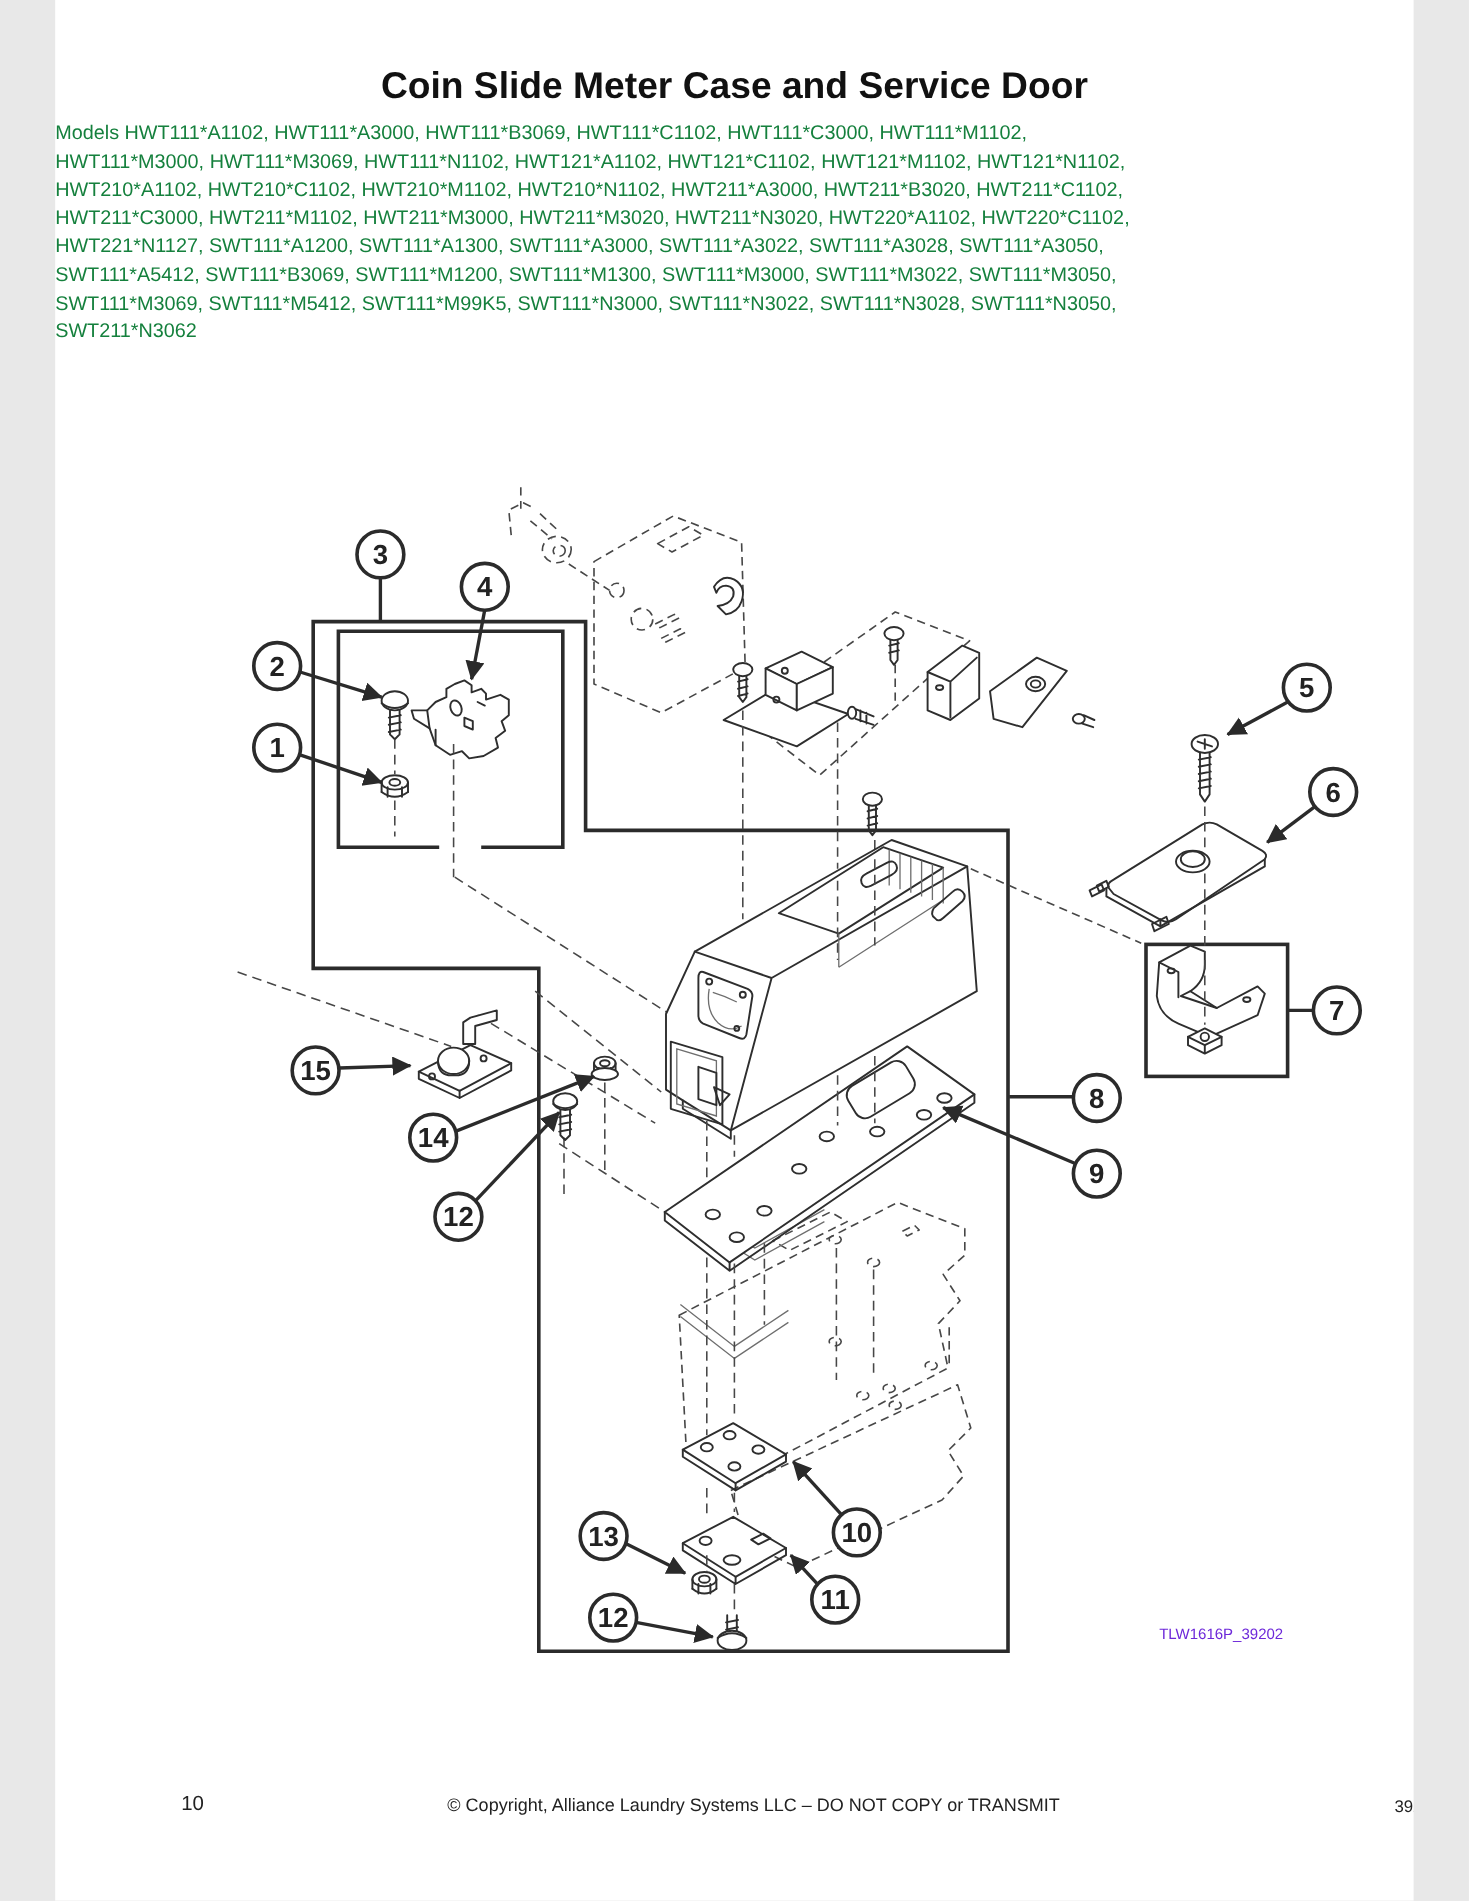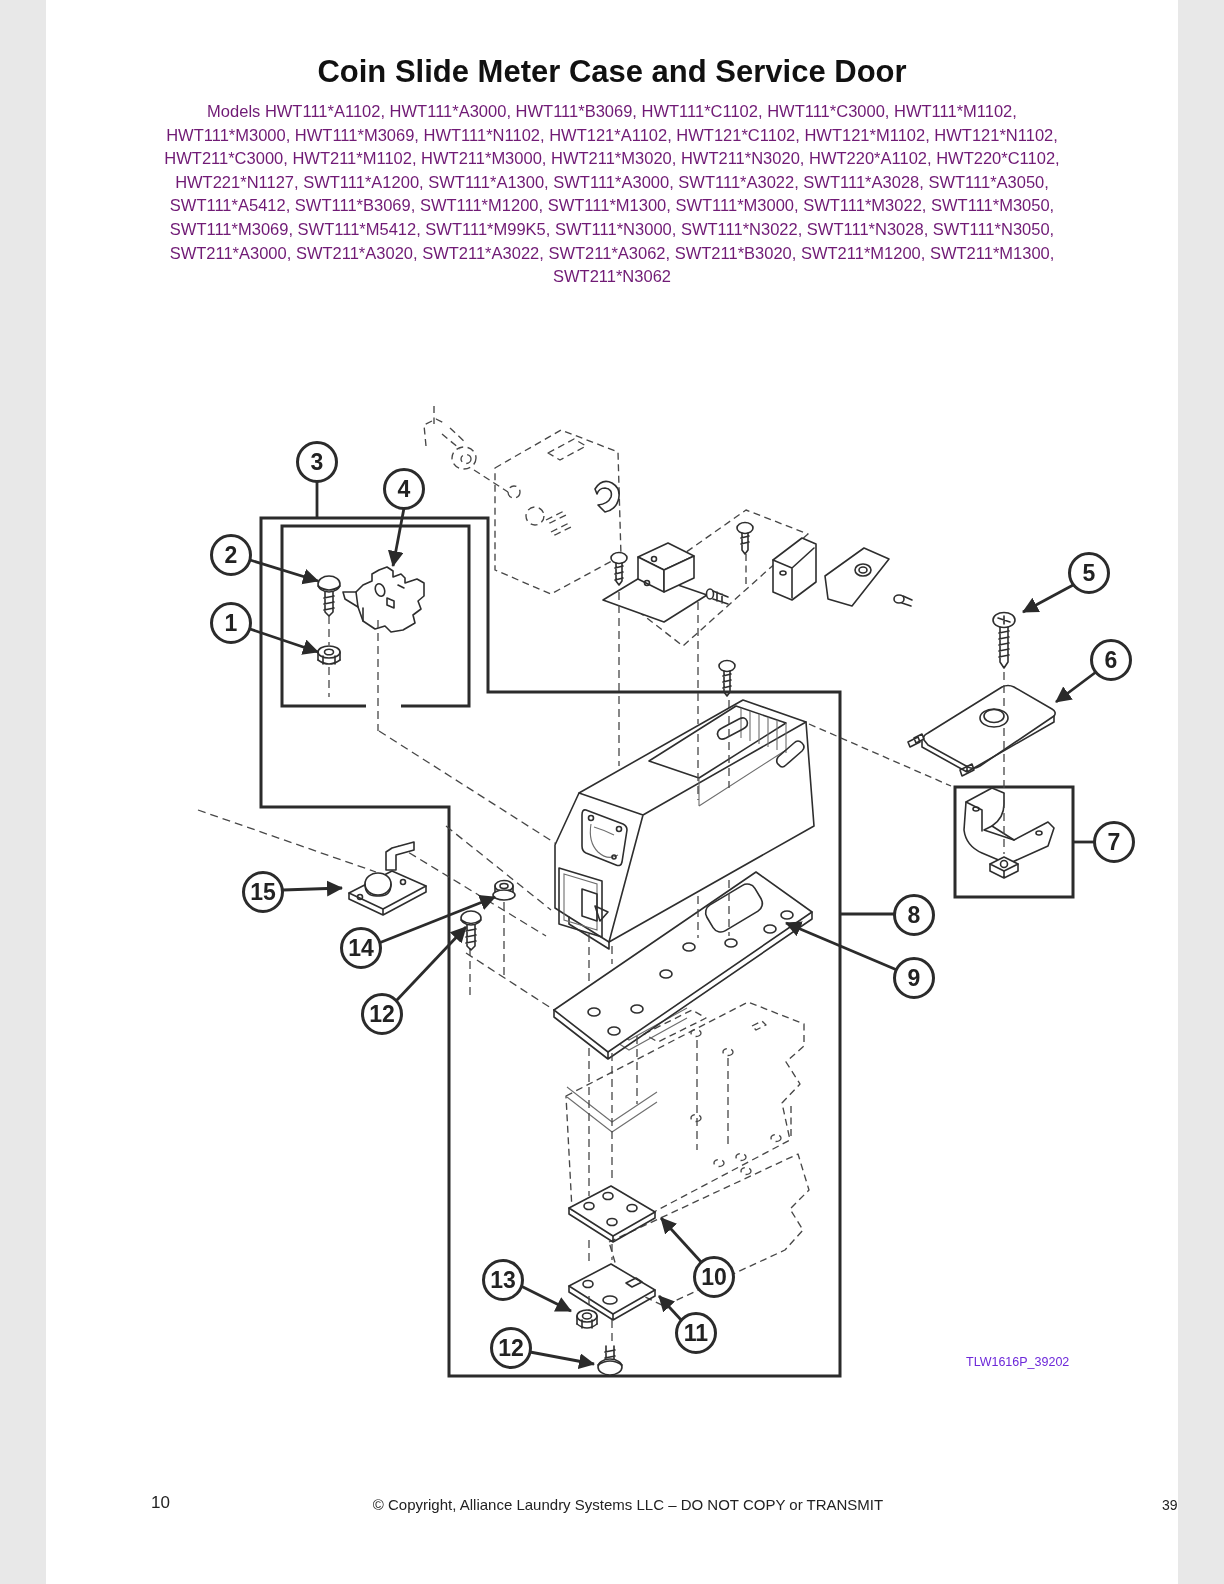--- a/index.html
+++ b/index.html
@@ -6,22 +6,22 @@
   .page{
     position:relative;width:1132px;height:1584px;background:#ffffff;
     font-family:"Liberation Sans",sans-serif;color:#1d1d1d;overflow:hidden;
     margin:0 auto;
   }
   .page-title{
     position:absolute;top:54px;left:0;width:100%;text-align:center;
     font-size:31px;font-weight:bold;letter-spacing:0;margin:0;color:#111;
   }
   .models{
-    position:absolute;top:100px;left:0;width:100%;text-align:center;
-    font-size:16.5px;line-height:23.6px;color:#701a75;
+    position:absolute;top:100px;left:0;width:100%;
+    font-size:16.5px;line-height:23.6px;color:#15803d;
   }
   .models div{white-space:nowrap;}
   svg.diagram{position:absolute;left:0;top:0;width:1224px;height:1584px;}
   .figure-code{
     position:absolute;left:920px;top:1355px;font-size:12.5px;color:#6d28d9;
   }
   .footer-page{position:absolute;left:105px;top:1493px;font-size:17px;color:#222;}
   .footer-copy{position:absolute;left:16px;top:1496px;width:100%;text-align:center;font-size:15px;color:#222;}
   .footer-doc{position:absolute;left:1080px;top:1497px;font-size:14px;color:#222;margin-left:36px;}
   svg text.co{
@@ -40,25 +40,25 @@
 </head>
 <body>
 
 <div class="page">
 
   <h1 class="page-title">Coin Slide Meter Case and Service Door</h1>
 
   <div class="models">
     <div>Models HWT111*A1102, HWT111*A3000, HWT111*B3069, HWT111*C1102, HWT111*C3000, HWT111*M1102,</div>
     <div>HWT111*M3000, HWT111*M3069, HWT111*N1102, HWT121*A1102, HWT121*C1102, HWT121*M1102, HWT121*N1102,</div>
+    <div>HWT210*A1102, HWT210*C1102, HWT210*M1102, HWT210*N1102, HWT211*A3000, HWT211*B3020, HWT211*C1102,</div>
     <div>HWT211*C3000, HWT211*M1102, HWT211*M3000, HWT211*M3020, HWT211*N3020, HWT220*A1102, HWT220*C1102,</div>
     <div>HWT221*N1127, SWT111*A1200, SWT111*A1300, SWT111*A3000, SWT111*A3022, SWT111*A3028, SWT111*A3050,</div>
     <div>SWT111*A5412, SWT111*B3069, SWT111*M1200, SWT111*M1300, SWT111*M3000, SWT111*M3022, SWT111*M3050,</div>
     <div>SWT111*M3069, SWT111*M5412, SWT111*M99K5, SWT111*N3000, SWT111*N3022, SWT111*N3028, SWT111*N3050,</div>
-    <div>SWT211*A3000, SWT211*A3020, SWT211*A3022, SWT211*A3062, SWT211*B3020, SWT211*M1200, SWT211*M1300,</div>
     <div>SWT211*N3062</div>
   </div>
 
   <svg class="diagram" viewBox="0 0 1224 1584">
     <defs>
       <marker id="ah" markerUnits="userSpaceOnUse" markerWidth="20" markerHeight="18" refX="15" refY="8" orient="auto">
         <path d="M0,0 L16,8 L0,16 Z" fill="#2a2a2a"></path>
       </marker>
     </defs>
 

